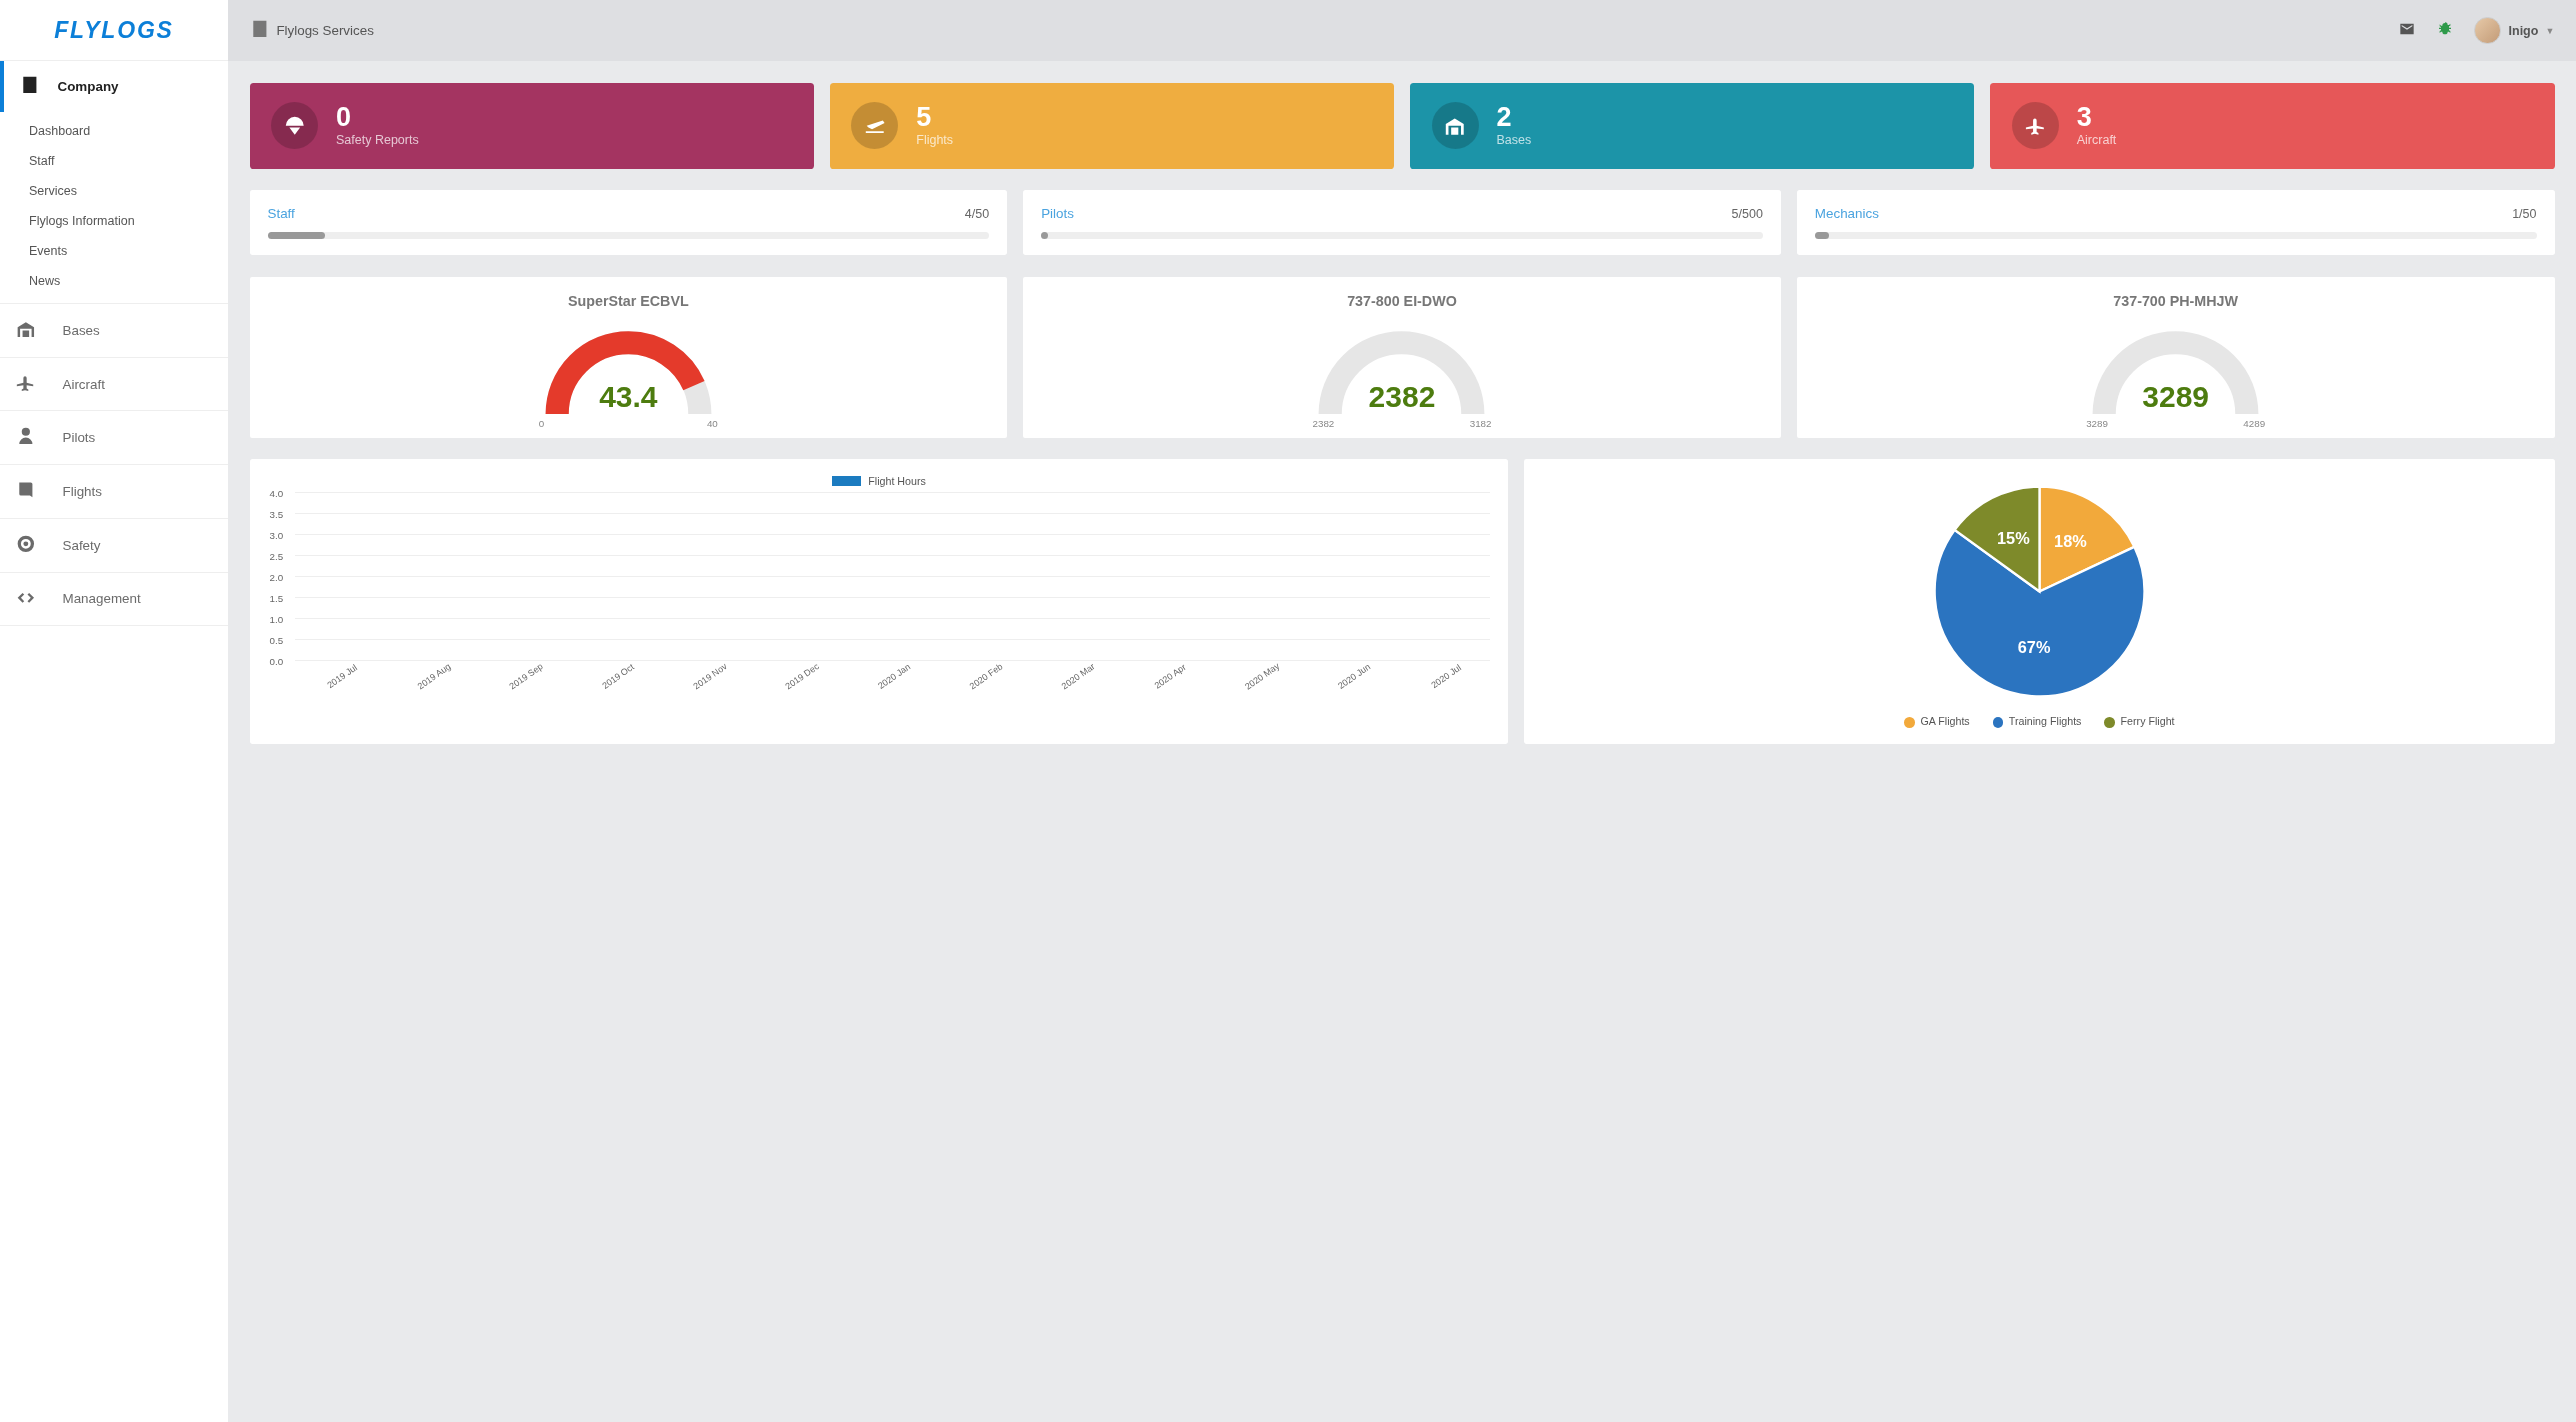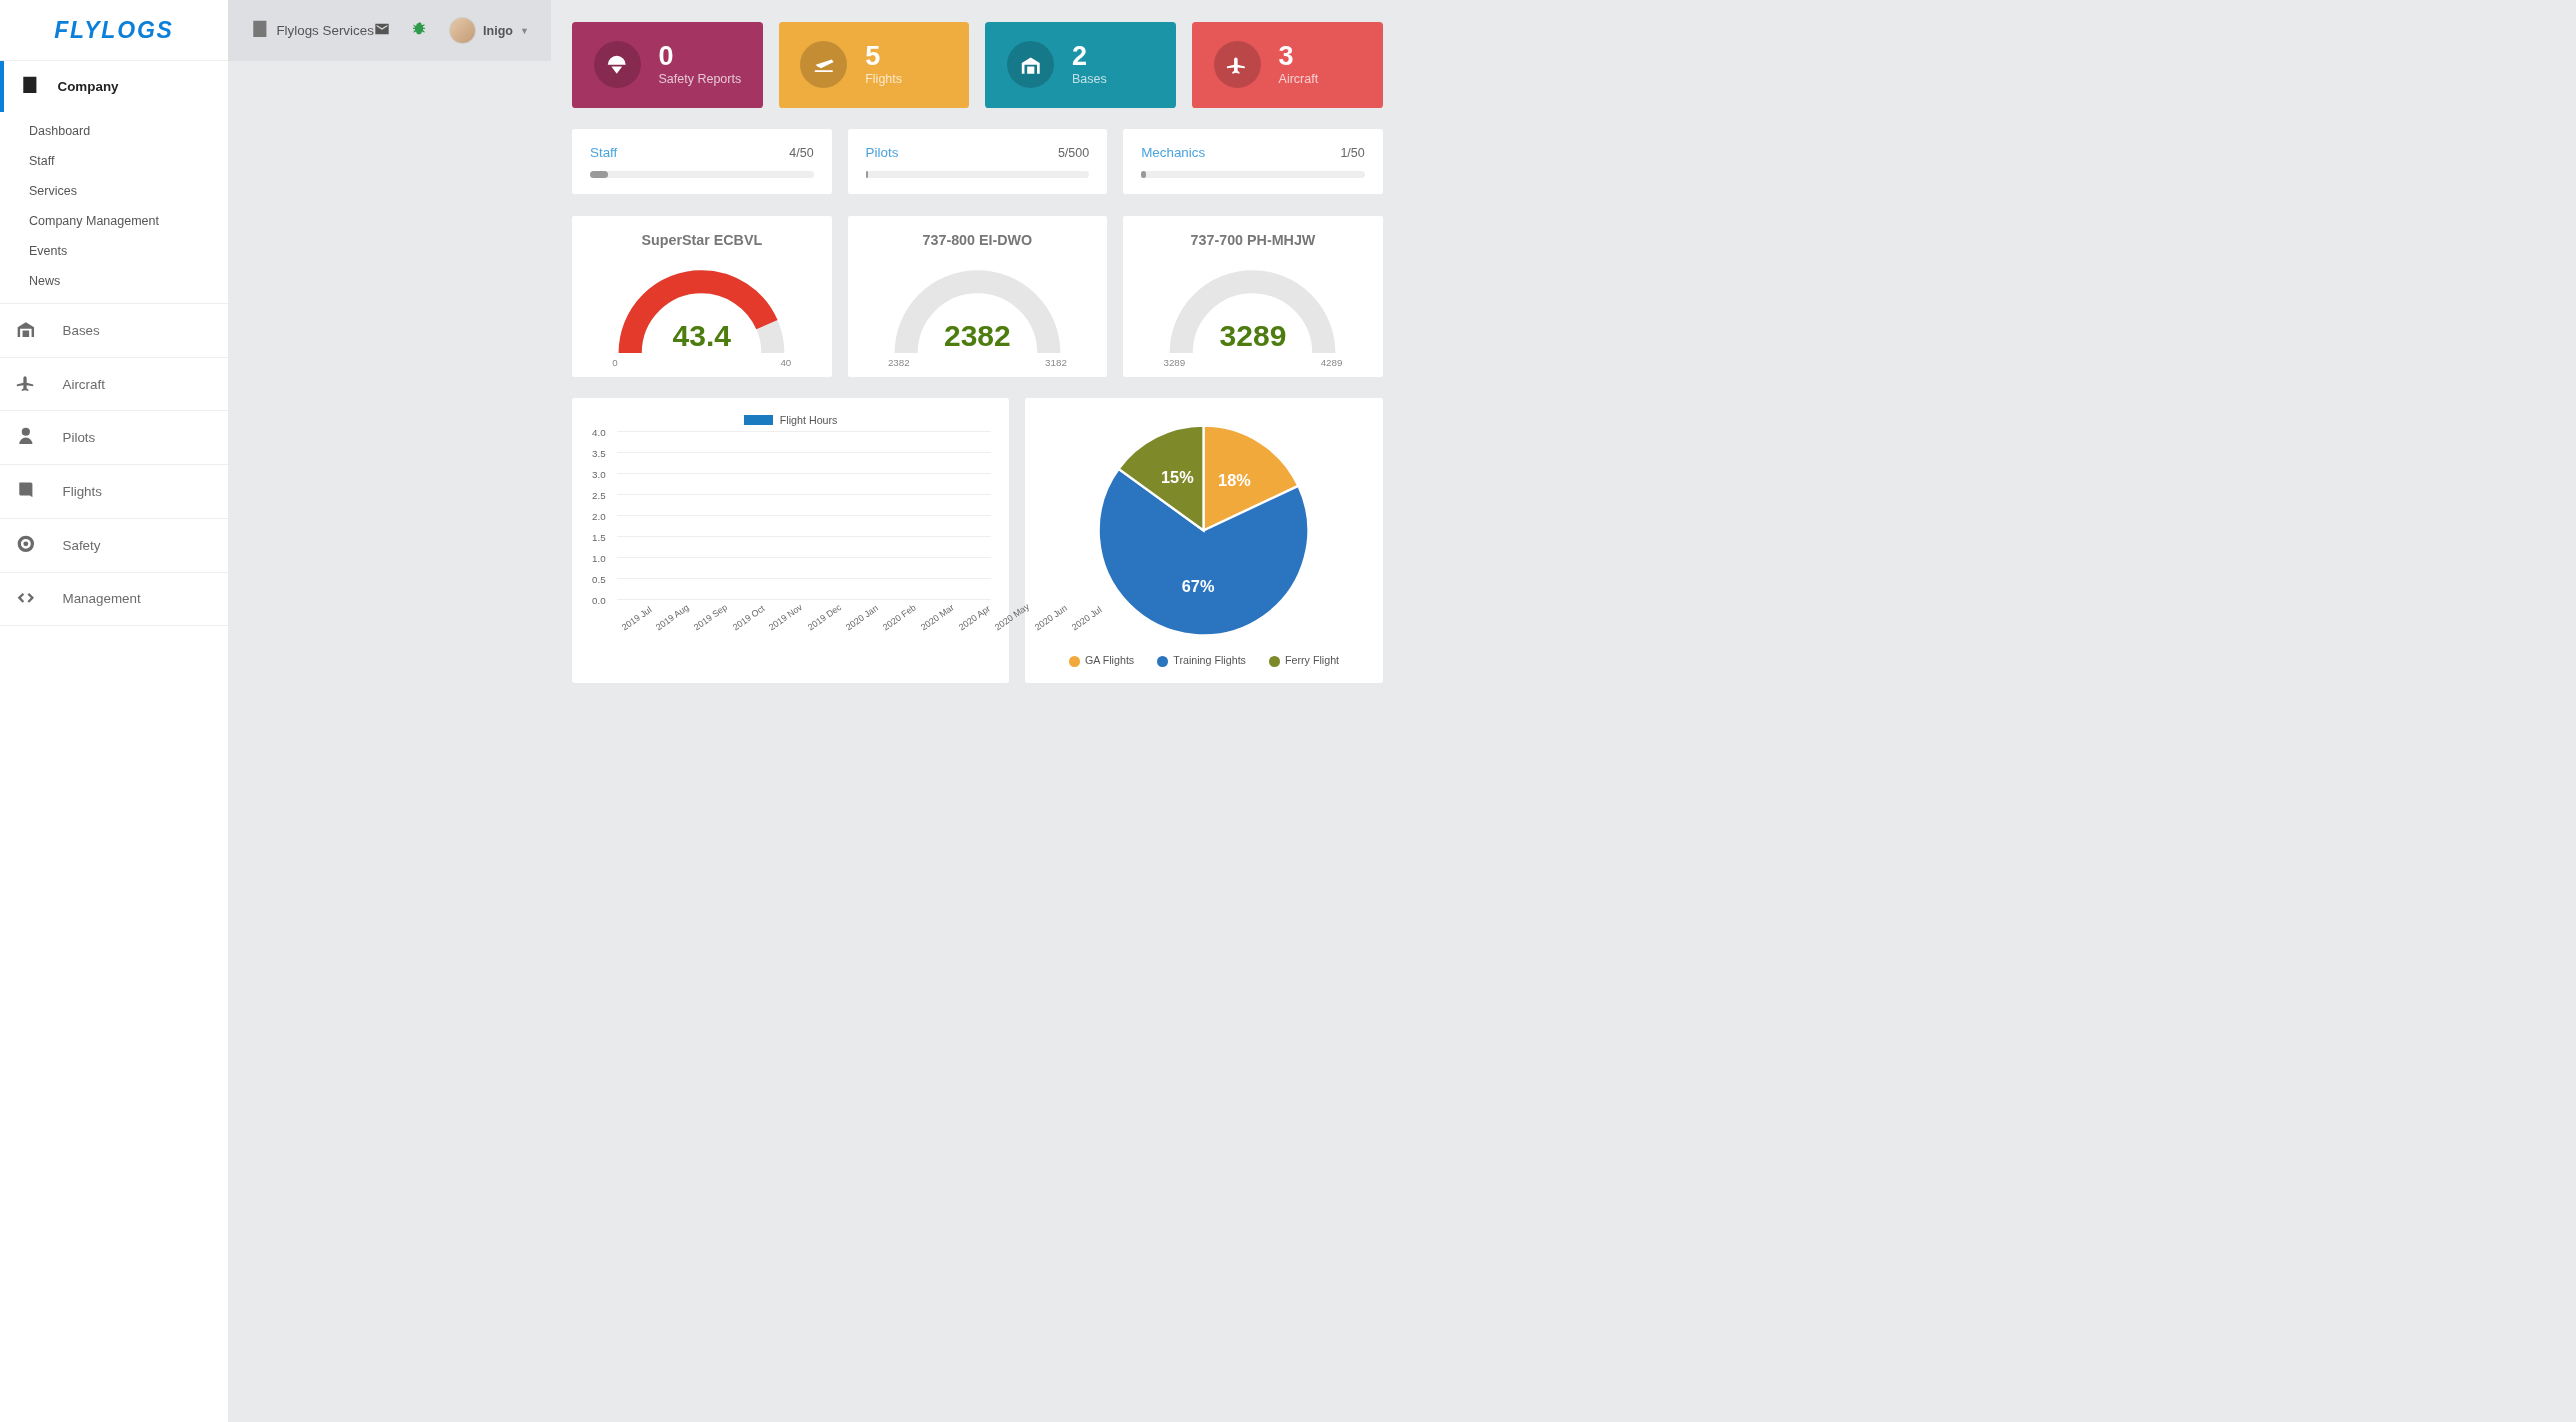--- a/index.html
+++ b/index.html
@@ -15,21 +15,21 @@
     .nav-header .nav-icon { width: 21.5px; margin-right: 16px; color: #222; }
     .nav-sub { padding: 3.6px 0 7.2px 0; }
     .nav-sub-item { padding: 8px 16px 8px 29px; color: #555; font-size: 12.5px; cursor: pointer; }
     .nav-item { display: flex; align-items: center; padding: 15px 16px; color: #6b6b6b; cursor: pointer; border-bottom: 0.9px solid #eee; }
     .nav-item .nav-icon { width: 21.5px; margin-right: 25px; color: #6b6b6b; }
     .nav-item span { font-size: 13.4px; }
     .nav-icon svg { width: 19.7px; height: 19.7px; fill: currentColor; }
     .nav-header { font-size: 13.4px; }
 
     
-    .main { flex: 1; display: flex; }
+    .main { flex: 1; display: flex; flex-direction: column; }
     .topbar { height: 61px; display: flex; align-items: center; padding: 0 21.5px; justify-content: space-between; background: #dedfe2;}
     .topbar-left { display: flex; align-items: center; color: #555; font-size: 13.4px; gap: 7.2px; }
     .topbar-right { display: flex; align-items: center; gap: 21.5px; }
     .tb-icon { color: #555; width: 16px; height: 16px; cursor: pointer; }
     .tb-bug { color: #2e9a4a; }
     .user-chip { display: flex; align-items: center; gap: 7.2px; cursor: pointer; color: #555; font-size: 12.5px; font-weight: bold;}
     .avatar { width: 27px; height: 27px; border-radius: 50%; background: linear-gradient(135deg,#e6c9a8,#c39b77); border: 0.9px solid #ccc; }
     .caret { font-size: 9px; color: #888; }
 
     .content { padding: 21.5px; }
@@ -100,21 +100,21 @@
           <svg viewBox="0 0 24 24">
               <path d="M4 2h16v20H4V2zm3 3h3v3H7V5zm0 5h3v3H7v-3zm0 5h3v3H7v-3zm7-10h3v3h-3V5zm0 5h3v3h-3v-3zm0 5h3v3h-3v-3z"></path>
             </svg>
         </span>
         <span>Company</span>
       </div>
       <div class="nav-sub">
         <div class="nav-sub-item">Dashboard</div>
         <div class="nav-sub-item">Staff</div>
         <div class="nav-sub-item">Services</div>
-        <div class="nav-sub-item">Company Management</div>
+        <div class="nav-sub-item">Flylogs Information</div>
         <div class="nav-sub-item">Events</div>
         <div class="nav-sub-item">News</div>
       </div>
     </div>
     <div id="main-nav">
         <div class="nav-item">
           <span class="nav-icon"><svg viewBox="0 0 24 24">
               <path d="M2 10l10-6 10 6v12h-3V12H5v10H2V10zm6 4h8v8H8v-8z"></path>
             </svg></span>
           <span>Bases</span>

